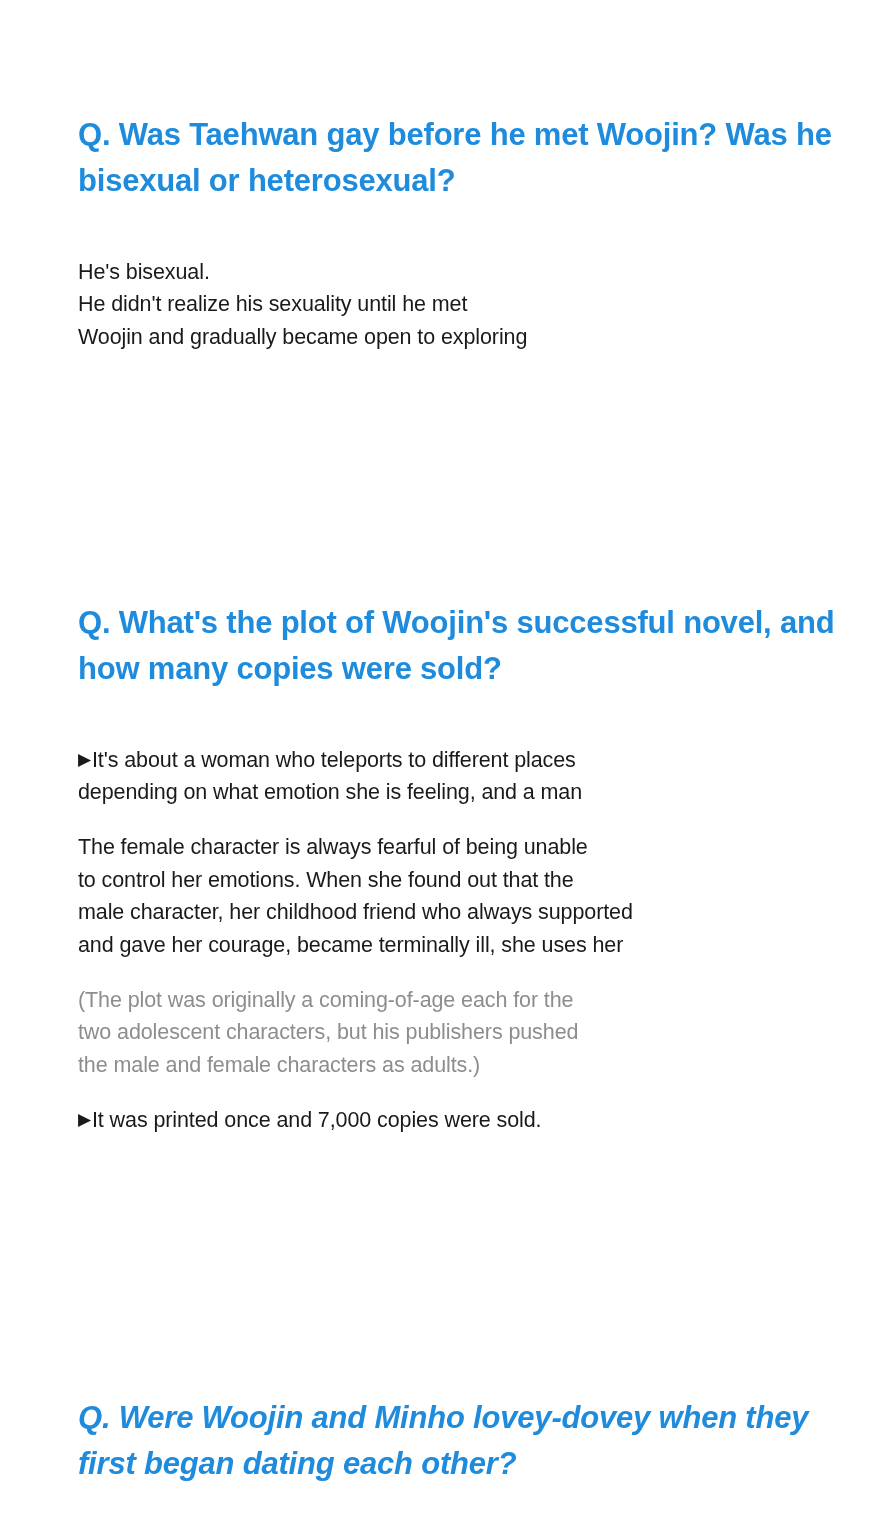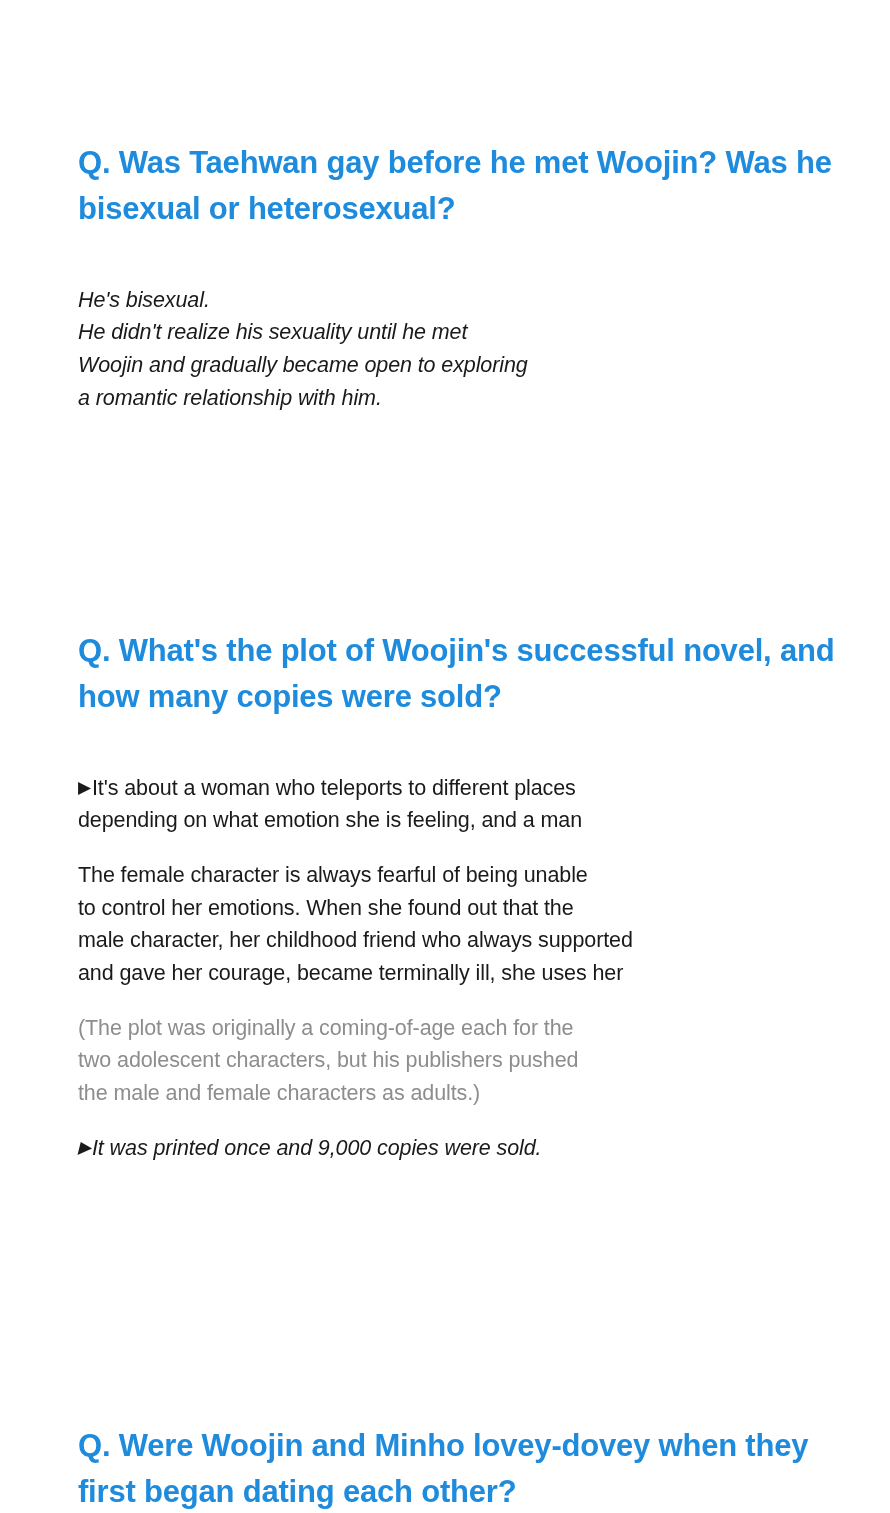--- a/index.html
+++ b/index.html
@@ -19,21 +19,20 @@
     width: 890px;
     height: 1513px;
     background: #ffffff;
     box-sizing: border-box;
     padding: 0 78px;
   }
   .qa-block {
     position: absolute;
     left: 78px;
     right: 38px;
-    margin-top: 28px;
   }
   .question {
     color: #1e8bdc;
     font-size: 31px;
     font-weight: bold;
     line-height: 1.48;
     letter-spacing: -0.2px;
     margin: 0;
   }
   .answer {
@@ -41,53 +40,51 @@
     font-size: 21.5px;
     line-height: 1.52;
     color: #1a1a1a;
     letter-spacing: -0.1px;
   }
   .answer-para {
     margin: 0 0 22px 0;
   }
   .answer-para:last-child {
     margin-bottom: 0;
-    font-style: italic;
   }
   .muted {
     color: #8d8d8d;
   }
   .marker {
     font-size: 17px;
     line-height: 1;
     position: relative;
     top: -2px;
     margin-right: 1px;
   }
   
   #block-1 { top: 112px; }
   #block-1 .answer { margin-top: 52px; }
   #block-2 { top: 600px; }
   #block-2 .answer { margin-top: 52px; }
-  #block-3 { top: 1395px; }
+  #block-3 { top: 1395px; font-style: italic; }
   .nowrap-line { display: block; }
 </style>
 </head>
 <body>
 
 <div class="page">
 
   <section class="qa-block" id="block-1">
     <h2 class="question">Q. Was Taehwan gay before he met Woojin? Was he bisexual or heterosexual?</h2>
     <div class="answer">
       <p class="answer-para">
         <span class="nowrap-line">He's bisexual.</span>
         <span class="nowrap-line">He didn't realize his sexuality until he met</span>
         <span class="nowrap-line">Woojin and gradually became open to exploring</span>
-        <span class="nowrap-line">a romantic relationship with him.</span>
       </p>
     </div>
   </section>
 
   <section class="qa-block" id="block-2">
     <h2 class="question">Q. What's the plot of Woojin's successful novel, and how many copies were sold?</h2>
     <div class="answer">
 
       <p class="answer-para">
         <span class="marker">▶</span><span>It's about a woman who teleports to different places</span>
@@ -101,21 +98,21 @@
         <span class="nowrap-line">and gave her courage, became terminally ill, she uses her</span>
       </p>
 
       <p class="answer-para muted">
         <span class="nowrap-line">(The plot was originally a coming-of-age each for the</span>
         <span class="nowrap-line">two adolescent characters, but his publishers pushed</span>
         <span class="nowrap-line">the male and female characters as adults.)</span>
       </p>
 
       <p class="answer-para">
-        <span class="marker">▶</span><span>It was printed once and 9,000 copies were sold.</span>
+        <span class="marker">▶</span><span>It was printed once and 7,000 copies were sold.</span>
       </p>
 
     </div>
   </section>
 
   <section class="qa-block" id="block-3">
     <h2 class="question">Q. Were Woojin and Minho lovey-dovey when they first began dating each other?</h2>
   </section>
 
 </div>

